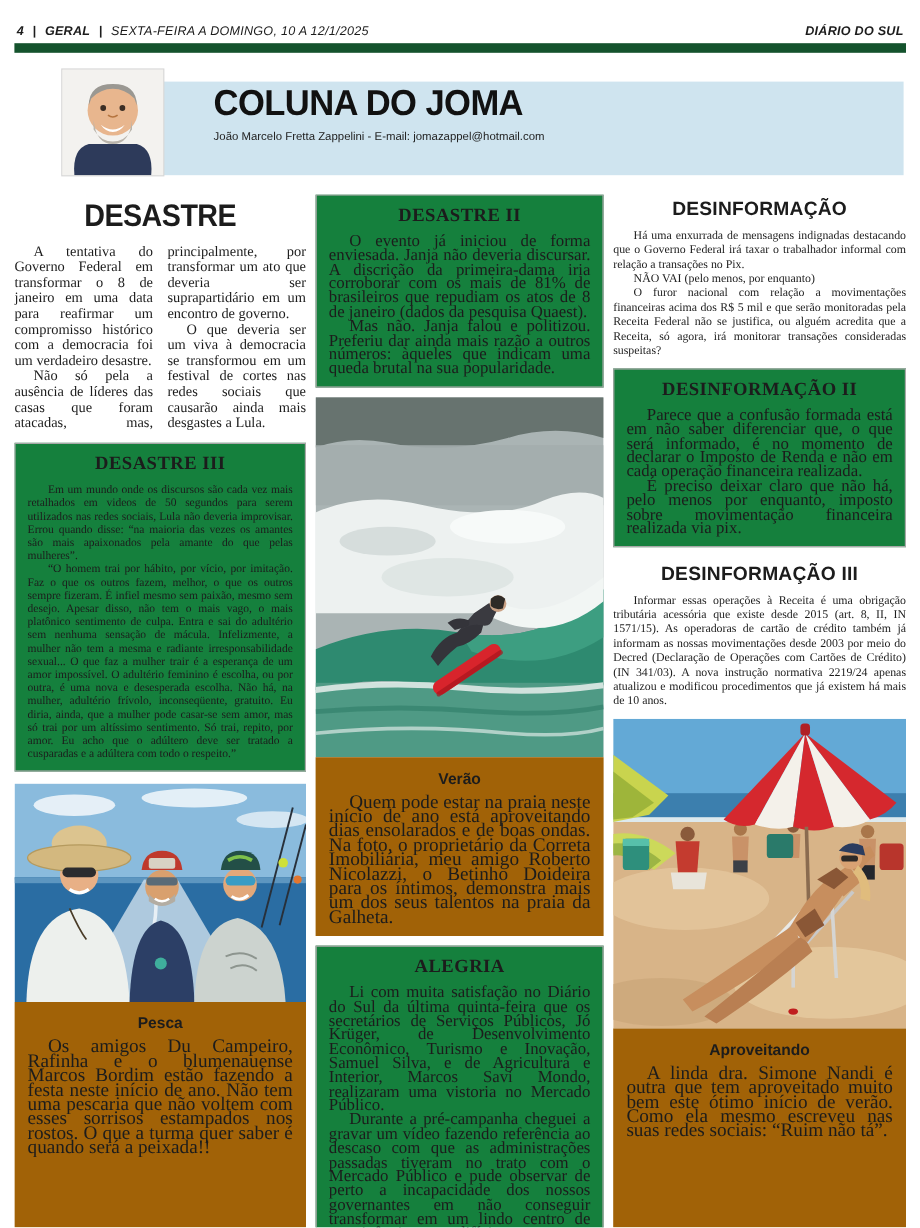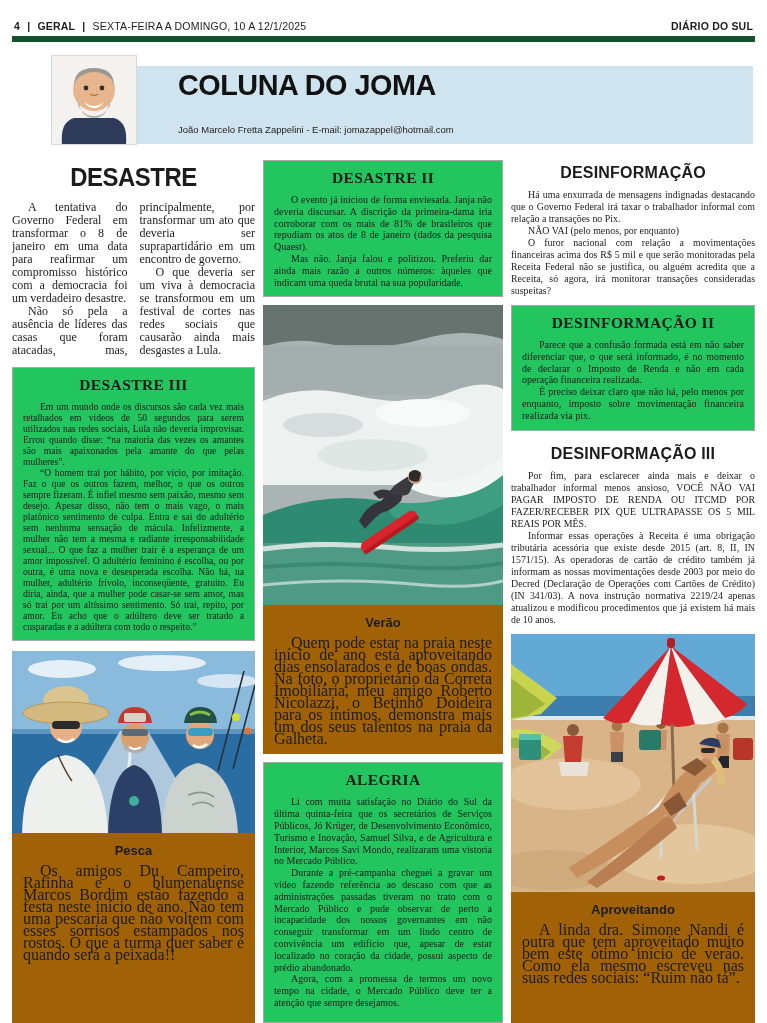--- a/index.html
+++ b/index.html
@@ -3,34 +3,34 @@
 <meta charset="utf-8">
 <style>
   * { margin:0; padding:0; box-sizing:border-box; }
   html,body { background:#ffffff; }
   body { width:767px; height:1023px; overflow:hidden; font-family:"Liberation Serif", serif; color:#1c1c1c; }
   .page { width:767px; height:1023px; padding:14px 12px 0 12px; display:flex; flex-direction:column; }
 
   
   .topbar { display:flex; justify-content:space-between; align-items:flex-end;
             font-family:"Liberation Sans", sans-serif; font-size:10.5px; letter-spacing:.2px;
-            border-bottom:6px solid #14532d; padding:6px 2px 4px 2px; }
+            border-bottom:8px solid #14532d; padding:6px 2px 4px 2px;font-style:italic; }
   .topbar .b { font-weight:bold; }
   .topbar .sep { font-weight:bold; margin:0 4px; }
   .topbar-right { font-weight:bold; }
 
   
   .masthead { position:relative; height:92px; margin-top:14px; }
   .mast-band { position:absolute; left:72px; right:2px; top:10px; bottom:4px; background:#cfe4ef; }
   .mast-photo { position:absolute; left:40px; top:0; width:84px; height:88px; background:#f4f3f1;
                 box-shadow:0 0 0 1px #d8d8d8; }
   .mast-text { position:absolute; left:166px; top:12px; }
   .mast-title { font-family:"Liberation Sans", sans-serif; font-weight:bold; font-size:30px;
                 letter-spacing:-.5px; transform:scaleX(.96); transform-origin:left; color:#111; }
-  .mast-byline { font-family:"Liberation Sans", sans-serif; font-size:9.5px; margin-top:22px; color:#222; }
+  .mast-byline { font-family:"Liberation Sans", sans-serif; font-size:9.5px; margin-top:5px; color:#222; }
 
   
   .cols { flex:1; display:flex; gap:8px; margin-top:12px; overflow:hidden; }
   .col { display:flex; flex-direction:column; min-width:0; }
   .col1 { width:243px; }
   .col2 { width:240px; }
   .col3 { flex:1; }
 
   
   .h-sans-big { font-family:"Liberation Sans", sans-serif; font-weight:bold; font-size:26px;
@@ -39,22 +39,22 @@
   .h-sans { font-family:"Liberation Sans", sans-serif; font-weight:bold; font-size:16px;
             text-align:center; margin:4px 0 7px 0; letter-spacing:.2px; }
   .h-serif { font-family:"Liberation Serif", serif; font-weight:bold; font-size:15.5px;
              text-align:center; margin:0 0 7px 0; letter-spacing:.4px; }
 
   
   .bodytext p { font-size:9.9px; line-height:12px; text-align:justify; text-indent:17px; }
   .lead { column-count:2; column-gap:12px; margin-bottom:10px; }
   .lead p { font-size:12px; line-height:13px; text-align:justify; text-indent:16px; }
 
-  .box { border:1px solid #a8a8a8; background:#22c55e; padding:8px 10px; }
-  .box p { font-size:10px; line-height:11.8px; text-align:justify; text-indent:17px; }
+  .box { border:1px solid #a8a8a8; background:#15803d; padding:8px 10px; }
+  .box p { font-size:14px; line-height:11.8px; text-align:justify; text-indent:17px; }
   .box.dense p { font-size:9.6px; line-height:11px; } .mb8 { margin-bottom:8px; } .mb10 { margin-bottom:10px; }
   .mt8 { margin-top:8px; } .mt10 { margin-top:10px; }
 
   
   figure { display:flex; flex-direction:column; }
   figure svg { display:block; width:100%; }
   figcaption { background:#a16207; padding:8px 11px 9px 11px; }
   figcaption .cap-title { font-family:"Liberation Sans", sans-serif; font-weight:bold; font-size:13px;
                           text-align:center; margin:2px 0 7px 0; }
   figcaption p { font-size:16px; line-height:12px; text-align:justify; text-indent:17px; }
@@ -217,21 +217,20 @@
       </div>
 
       <div class="box mb10">
         <h3 class="h-serif">DESINFORMAÇÃO II</h3>
         <p>Parece que a confusão formada está em não saber diferenciar que, o que será informado, é no momento de declarar o Imposto de Renda e não em cada operação financeira realizada.</p>
         <p>É preciso deixar claro que não há, pelo menos por enquanto, imposto sobre movimentação financeira realizada via pix.</p>
       </div>
 
       <h2 class="h-sans">DESINFORMAÇÃO III</h2>
       <div class="bodytext mb8">
-        <p>Por fim, para esclarecer ainda mais e deixar o trabalhador informal menos ansioso, VOCÊ NÃO VAI PAGAR IMPOSTO DE RENDA OU ITCMD POR FAZER/RECEBER PIX QUE ULTRAPASSE OS 5 MIL REAIS POR MÊS.</p>
         <p>Informar essas operações à Receita é uma obrigação tributária acessória que existe desde 2015 (art. 8, II, IN 1571/15). As operadoras de cartão de crédito também já informam as nossas movimentações desde 2003 por meio do Decred (Declaração de Operações com Cartões de Crédito) (IN 341/03). A nova instrução normativa 2219/24 apenas atualizou e modificou procedimentos que já existem há mais de 10 anos.</p>
       </div>
 
       <figure class="fill">
         <svg viewBox="0 0 244 258" height="258" preserveAspectRatio="none">
           <rect width="244" height="78" fill="#63a9d6"></rect>
           <rect y="62" width="244" height="24" fill="#3c7fae"></rect>
           <rect y="82" width="244" height="4" fill="#eef5f4" opacity=".9"></rect>
           <rect y="86" width="244" height="172" fill="#d8b488"></rect>
           <ellipse cx="60" cy="150" rx="70" ry="26" fill="#e5c79d" opacity=".8"></ellipse>

